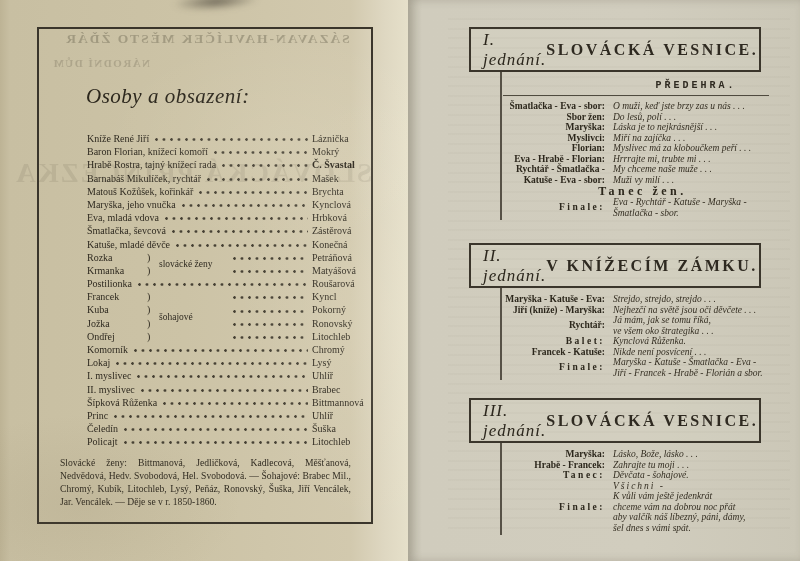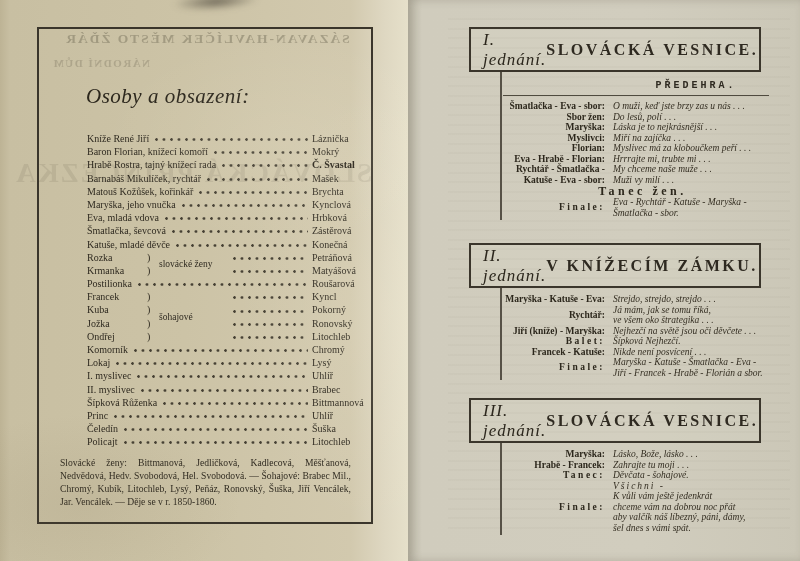--- a/index.html
+++ b/index.html
@@ -306,36 +306,36 @@
             <span class="act-scene">V KNÍŽECÍM ZÁMKU.</span>
           </div>
           <div class="act-body">
             <div class="prow">
               <span class="speaker">Maryška - Katuše - Eva:</span>
               <span class="lines">
                 <div class="line">Strejdo, strejdo, strejdo . . .</div>
               </span>
             </div>
             <div class="prow">
+              <span class="speaker">Jiří (kníže) - Maryška:</span>
+              <span class="lines">
+                <div class="line">Nejhezčí na světě jsou oči děvčete . . .</div>
+              </span>
+            </div>
+            <div class="prow">
               <span class="speaker">Rychtář:</span>
               <span class="lines">
                 <div class="line">Já mám, jak se tomu říká,</div>
                 <div class="line">ve všem oko štrategika . . .</div>
               </span>
             </div>
             <div class="prow">
-              <span class="speaker">Jiří (kníže) - Maryška:</span>
-              <span class="lines">
-                <div class="line">Nejhezčí na světě jsou oči děvčete . . .</div>
-              </span>
-            </div>
-            <div class="prow">
               <span class="speaker spaced">Balet:</span>
               <span class="lines">
-                <div class="line">Šípková Nejhezčí.</div>
+                <div class="line">Kynclová Růženka.</div>
               </span>
             </div>
             <div class="prow">
               <span class="speaker">Francek - Katuše:</span>
               <span class="lines">
                 <div class="line">Nikde není posvícení . . .</div>
               </span>
             </div>
             <div class="prow">
               <span class="speaker spaced">Finale:</span>

